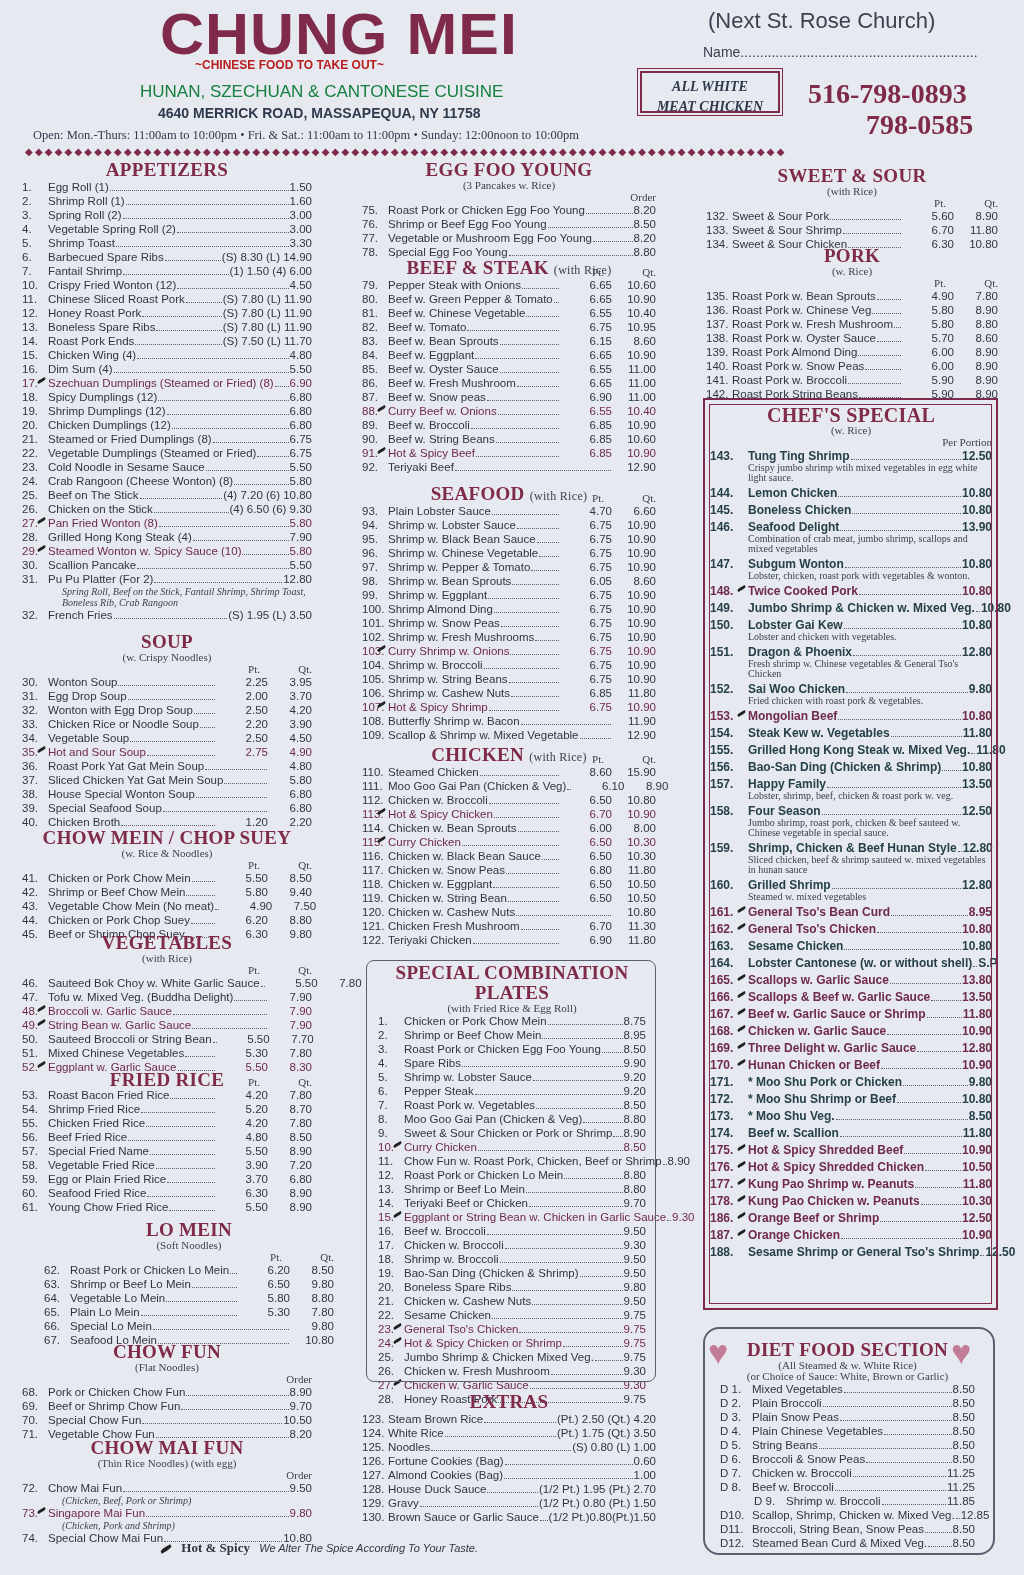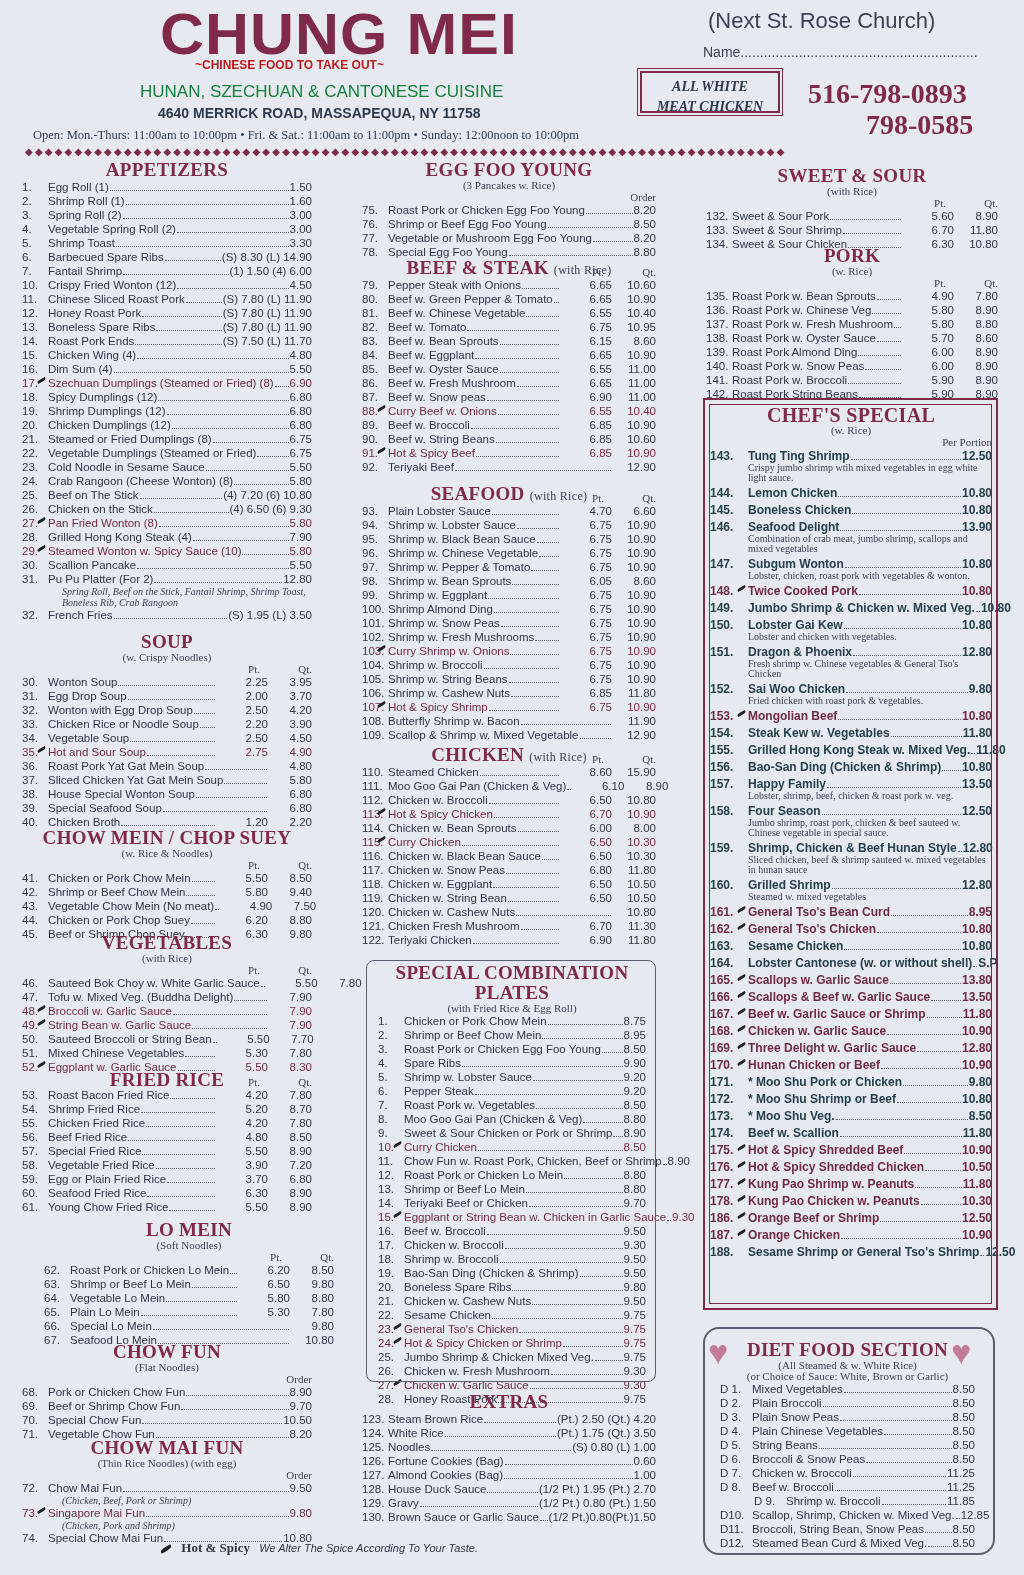--- a/index.html
+++ b/index.html
@@ -521,21 +521,21 @@
         </li>
         <li class="item">
           <span class="num">56.</span>
           <span class="name">Beef Fried Rice</span>
           <span class="dots"></span>
           <span class="p1">4.80</span>
           <span class="p2">8.50</span>
         </li>
         <li class="item">
           <span class="num">57.</span>
-          <span class="name">Special Fried Rice</span>
+          <span class="name">Special Fried Name</span>
           <span class="dots"></span>
           <span class="p1">5.50</span>
           <span class="p2">8.90</span>
         </li>
         <li class="item">
           <span class="num">58.</span>
           <span class="name">Vegetable Fried Rice</span>
           <span class="dots"></span>
           <span class="p1">3.90</span>
           <span class="p2">7.20</span>

